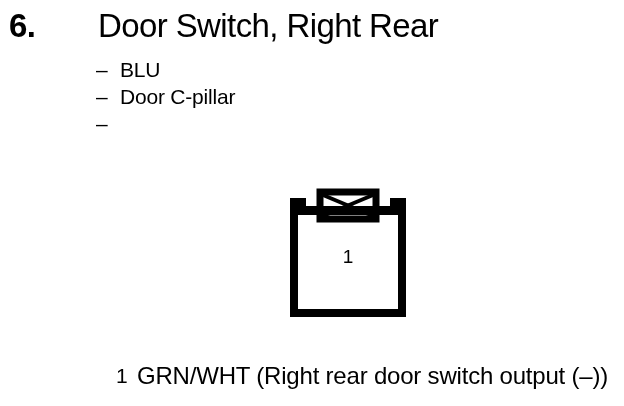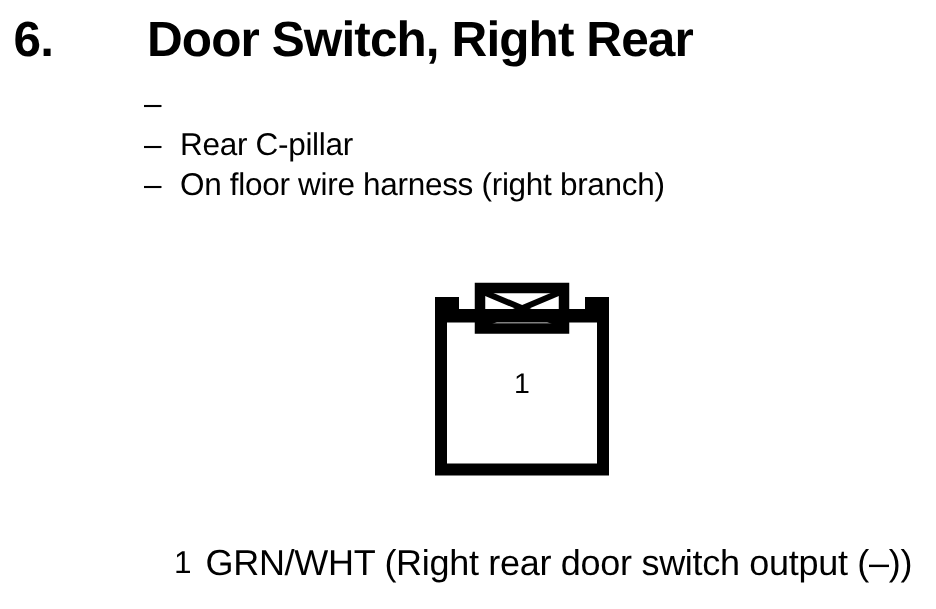--- a/index.html
+++ b/index.html
@@ -38,21 +38,21 @@
     font-size: 33px;
     font-weight: bold;
     line-height: 40px;
     letter-spacing: -0.5px;
   }
   .header-title {
     position: absolute;
     left: 98px;
     top: 0;
     font-size: 33px;
-    font-weight: bold;
+    font-weight: normal;
     line-height: 40px;
     letter-spacing: -0.6px;
     white-space: nowrap;
   }
 
   
   .spec-list {
     position: absolute;
     left: 96px;
     top: 56px;
@@ -132,30 +132,30 @@
 
   <div class="header">
     <span class="header-number">6.</span>
     <span class="header-title">Door Switch, Right Rear</span>
   </div>
 
   <div class="spec-list">
 
     <div class="spec-row">
       <span class="spec-dash">–</span>
+      <span class="spec-text">BLU</span>
     </div>
 
     <div class="spec-row">
       <span class="spec-dash">–</span>
-      <span class="spec-text">Rear C-pillar</span>
+      <span class="spec-text">Door C-pillar</span>
     </div>
 
     <div class="spec-row">
       <span class="spec-dash">–</span>
-      <span class="spec-text">On floor wire harness (right branch)</span>
     </div>
 
   </div>
 
   <div class="connector-wrap">
     <svg class="connector-svg" width="116" height="132" viewBox="0 0 116 132">
 
       <g>
         <rect x="30" y="6" width="56" height="27" fill="none" stroke="#000000" stroke-width="7"></rect>
         <line x1="33" y1="9" x2="83" y2="30" stroke="#000000" stroke-width="4"></line>

